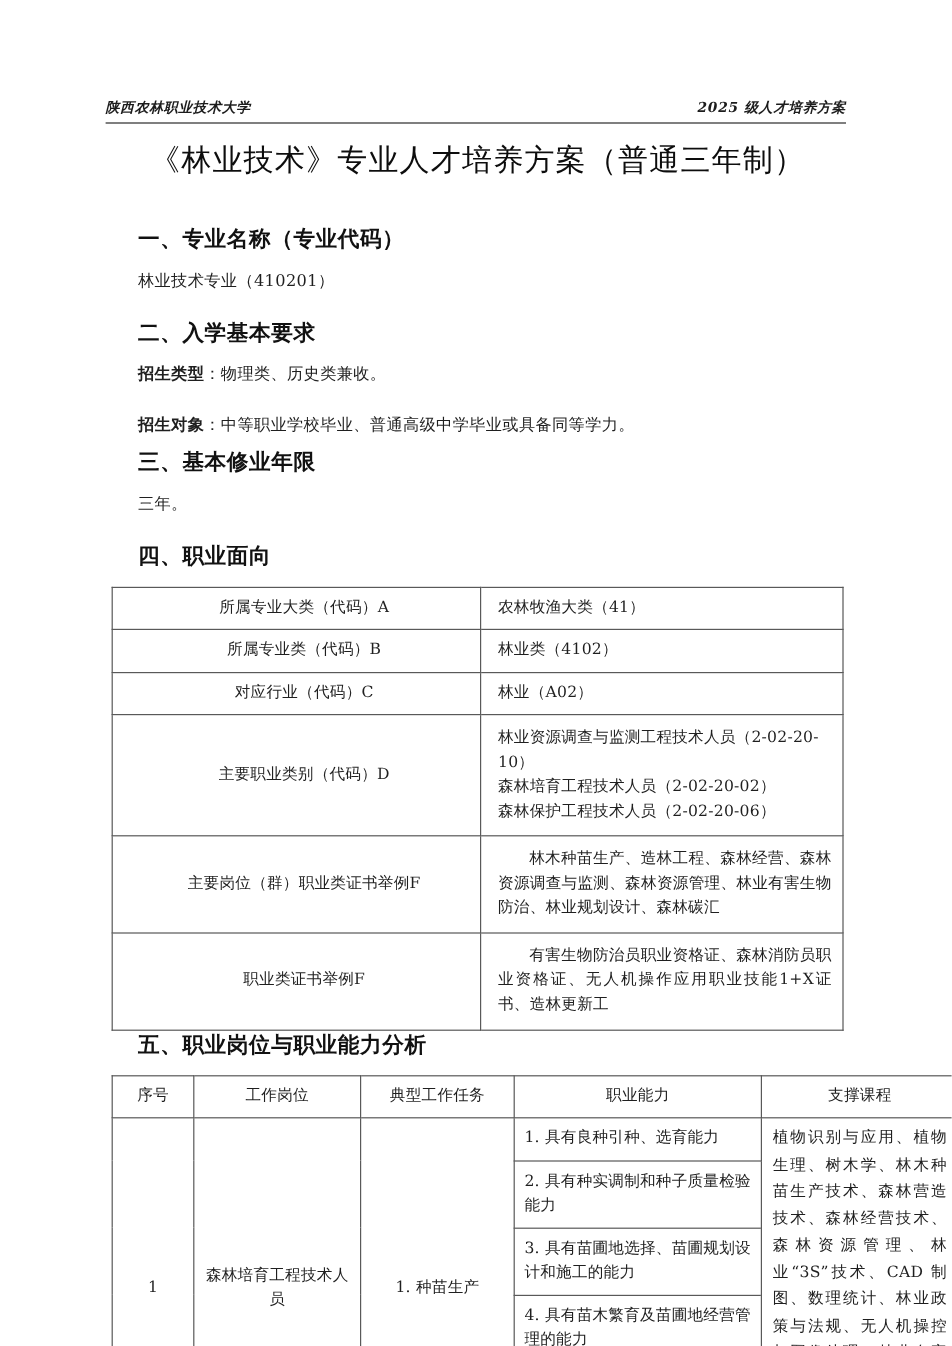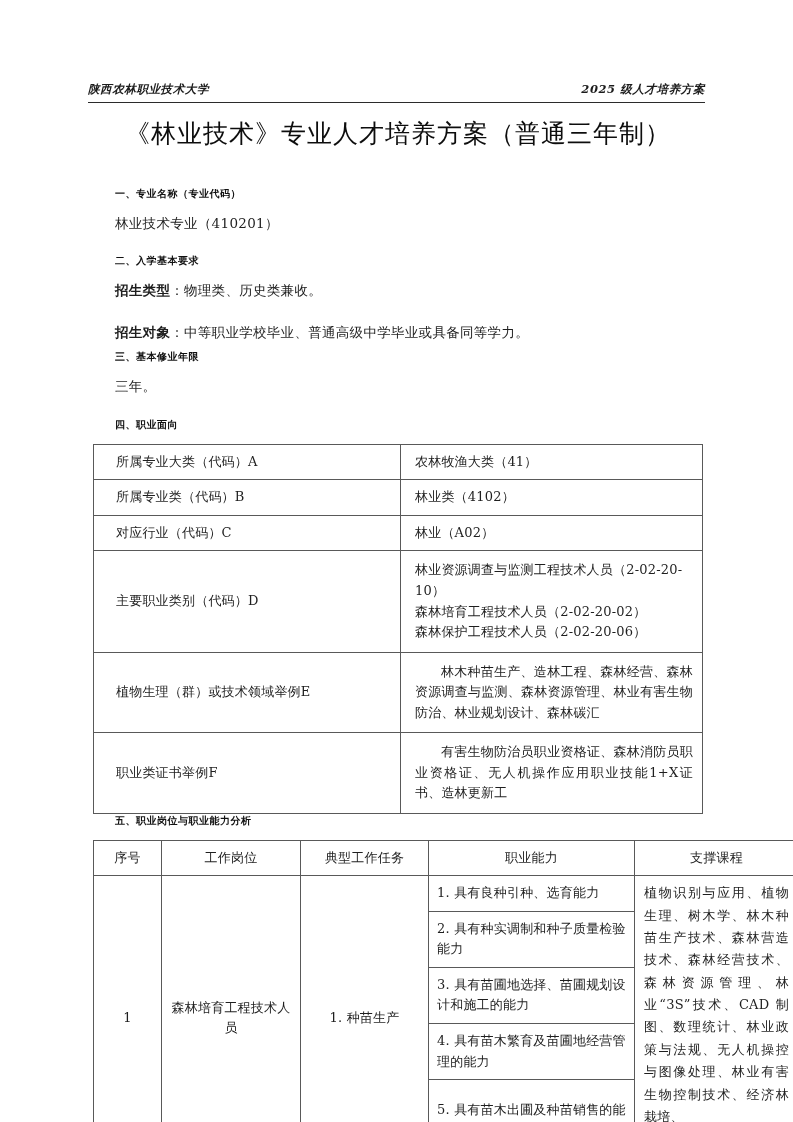--- a/index.html
+++ b/index.html
@@ -61,21 +61,21 @@
     font-size: 25px;
     letter-spacing: 1px;
     color: #0d0d0d;
     margin: 0 0 36px 0;
     line-height: 1.3;
   }
 
   .sec-head {
     font-family: "DejaVu Sans", "Liberation Sans", sans-serif;
     font-weight: bold;
-    font-size: 10px;
+    font-size: 18px;
     color: #111;
     letter-spacing: 0.5px;
     margin: 0 0 12px 0;
     padding-left: 22px;
     line-height: 1.4;
   }
   .body-line {
     font-size: 13.5px;
     color: #1f1f1f;
     margin: 0 0 18px 0;
@@ -106,21 +106,21 @@
     line-height: 1.58;
     letter-spacing: 0.2px;
     font-weight: normal;
   }
 
   
   .t1 { margin-bottom: 22px; }
   .t1 td.k {
     width: 275px;
     padding-left: 22px;
-    text-align: left;
+    text-align: center;
   }
   .t1 td.v {
     text-align: left;
     padding-left: 14px;
   }
   .t1 td.v.indent  { text-indent: 26px; text-align: justify; }
   .t1 td.pad       { padding-top: 9px; padding-bottom: 9px; }
   .t1 .multi       { white-space: pre-line; }
 
   
@@ -186,21 +186,21 @@
           <td class="k">对应行业（代码）C</td>
           <td class="v">林业（A02）</td>
         </tr>
         <tr>
           <td class="k pad">主要职业类别（代码）D</td>
           <td class="v multi pad">林业资源调查与监测工程技术人员（2-02-20-10）
 森林培育工程技术人员（2-02-20-02）
 森林保护工程技术人员（2-02-20-06）</td>
         </tr>
         <tr>
-          <td class="k pad">植物生理（群）或技术领域举例E</td>
+          <td class="k pad">主要岗位（群）职业类证书举例F</td>
           <td class="v indent pad">林木种苗生产、造林工程、森林经营、森林资源调查与监测、森林资源管理、林业有害生物防治、林业规划设计、森林碳汇</td>
         </tr>
         <tr>
           <td class="k pad">职业类证书举例F</td>
           <td class="v indent pad">有害生物防治员职业资格证、森林消防员职业资格证、无人机操作应用职业技能1+X证书、造林更新工</td>
         </tr>
       </tbody>
     </table>
 
     <div class="sec-head">五、职业岗位与职业能力分析</div>

